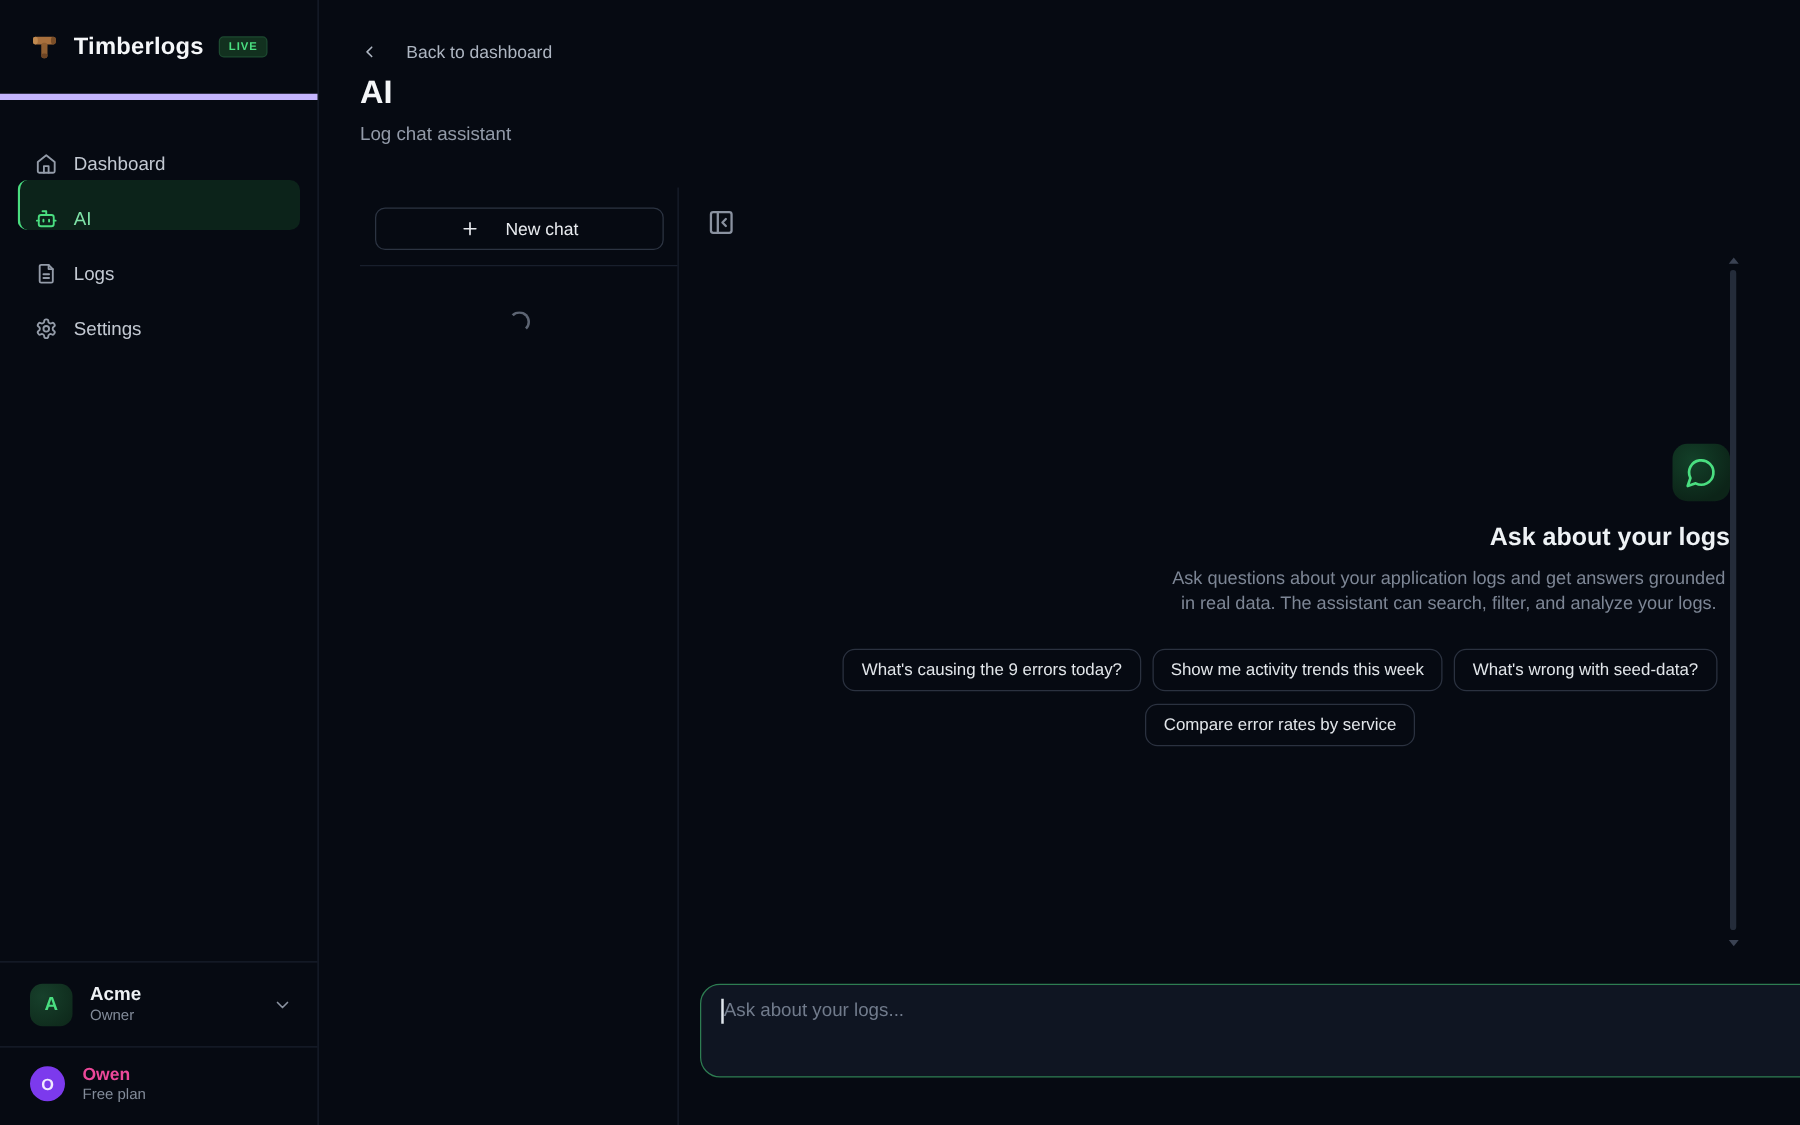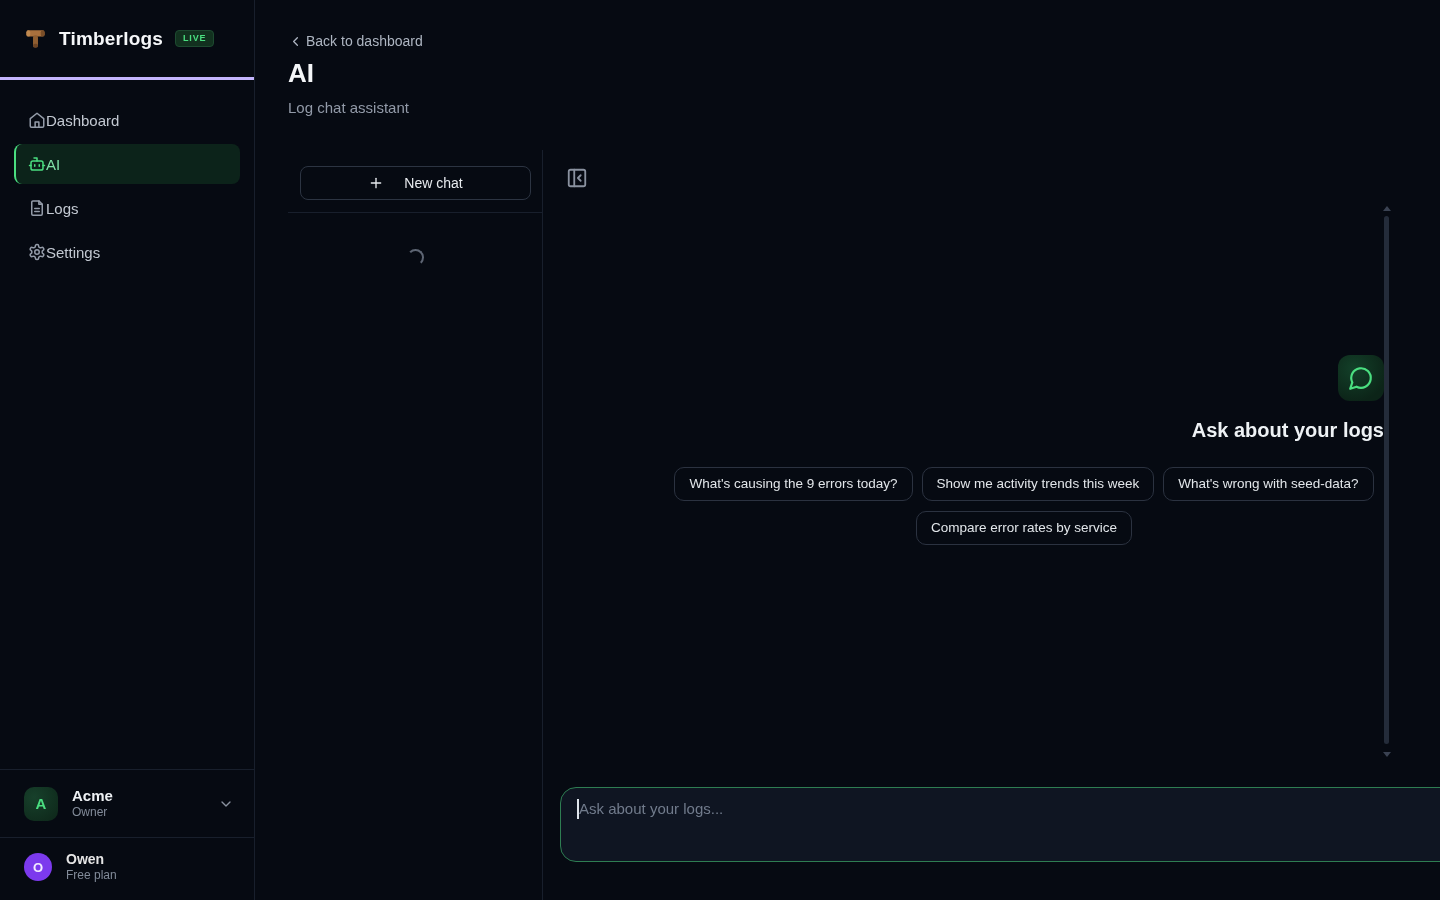--- a/index.html
+++ b/index.html
@@ -12,31 +12,31 @@
   }
   svg { display:block; }
 
   
   .sidebar {
     position:absolute; left:0; top:0; width:255px; height:900px;
     background:#060a12; border-right:1px solid #181f2c;
   }
   .sidebar-header {
     height:80px; display:flex; align-items:center; gap:12px;
-    padding:0 24px; border-bottom:3px solid #c4b5fd;
+    padding:0 24px; border-bottom:5px solid #c4b5fd;
   }
   .app-title { font-size:19px; font-weight:700; color:#f5f7f9; letter-spacing:.2px; }
   .live-badge {
     font-size:9px; font-weight:700; letter-spacing:.8px; color:#4ade80;
     background:#12311f; border:1px solid #1d4a30; border-radius:4px;
     padding:3px 7px; line-height:1;
   }
   .nav { margin-top:20px; display:flex; flex-direction:column; gap:4px; padding:0 14px; }
   .nav-item {
-    display:flex; align-items:center; height:40px;
+    display:flex; align-items:flex-end; gap:13px; height:40px;
     padding:0 12px; border-radius:8px; color:#c3c9d2; font-size:15px;
     cursor:pointer; border-left:2px solid transparent;
   }
   .nav-item .nav-icon { color:#949ca9; }
   .nav-item.active {
     background:#0c231a; border-left:2px solid #4ade80; color:#7fe2a7;
   }
   .nav-item.active .nav-icon { color:#4ade80; }
 
   .sidebar-footer { position:absolute; left:0; right:0; bottom:0; }
@@ -56,27 +56,27 @@
   .chevron-down { color:#8a92a0; }
   .user-row {
     display:flex; align-items:center; gap:14px;
     padding:13px 24px 16px 24px; border-top:1px solid #181f2c; cursor:pointer;
   }
   .user-avatar {
     width:28px; height:28px; border-radius:50%; flex:0 0 auto;
     background:#7c3aed; color:#f1e9ff; font-weight:700; font-size:13px;
     display:flex; align-items:center; justify-content:center;
   }
-  .user-name { font-size:14px; font-weight:700; color:#e5e5e5; line-height:1.25; }
+  .user-name { font-size:14px; font-weight:700; color:#ec4899; line-height:1.25; }
   .user-plan { font-size:12px; color:#828b99; line-height:1.3; }
 
   
   .back-link {
     position:absolute; left:288px; top:33px;
-    display:flex; align-items:center; gap:3px;
+    display:flex; align-items:center; gap:22px;
     color:#aeb6c2; font-size:14px; cursor:pointer;
   }
   .page-title {
     position:absolute; left:288px; top:58px;
     font-size:26px; font-weight:800; color:#f4f6f8;
   }
   .page-subtitle {
     position:absolute; left:288px; top:99px;
     font-size:15px; color:#929aa8;
   }
@@ -299,20 +299,21 @@
     </span>
   </button>
 
   <section class="empty-state">
     <div class="empty-icon">
       <svg width="26" height="26" viewBox="0 0 24 24" fill="none" stroke="currentColor" stroke-width="2" stroke-linecap="round" stroke-linejoin="round">
           <path d="M7.9 20A9 9 0 1 0 4 16.1L2 22Z"></path>
         </svg>
     </div>
     <h2 class="empty-title">Ask about your logs</h2>
+    <p class="empty-desc">Ask questions about your application logs and get answers grounded in real data. The assistant can search, filter, and analyze your logs.</p>
     <div class="suggestions">
       <button class="suggestion-button">What's causing the 9 errors today?</button>
       <button class="suggestion-button">Show me activity trends this week</button>
       <button class="suggestion-button">What's wrong with seed-data?</button>
       <button class="suggestion-button">Compare error rates by service</button>
     </div>
   </section>
 
   <div class="composer">
     <textarea placeholder="Ask about your logs..." style=""></textarea>

